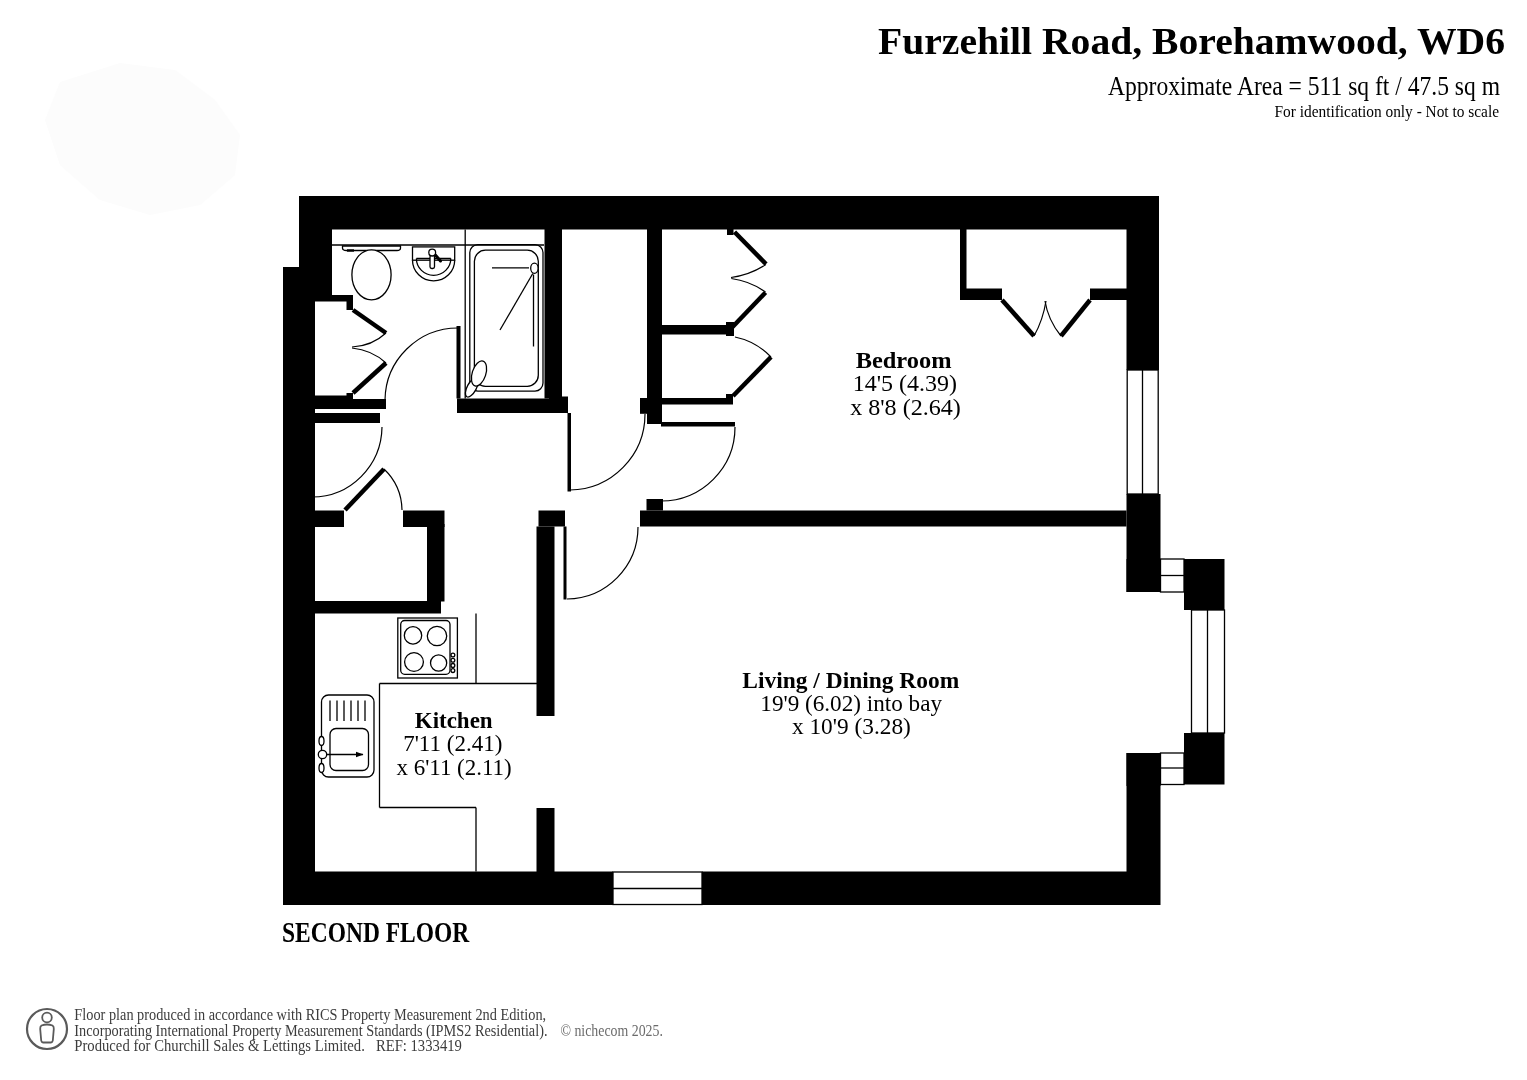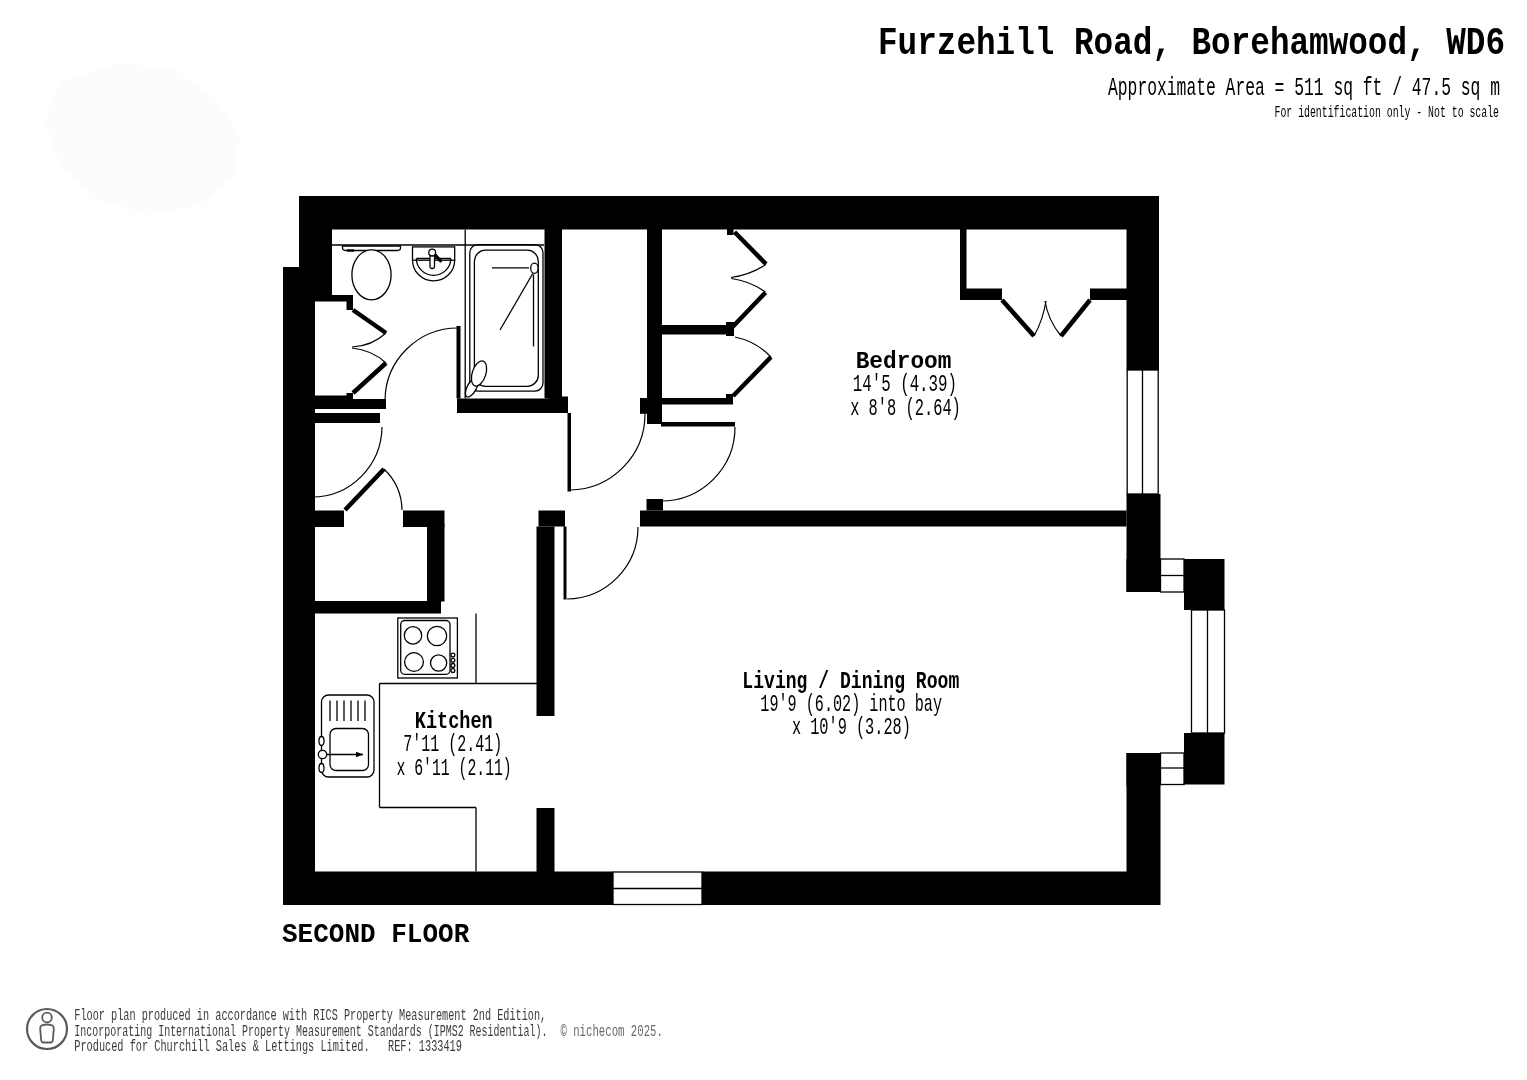--- a/index.html
+++ b/index.html
@@ -1,17 +1,17 @@
 <!DOCTYPE html>
 <html><head>
 <meta charset="utf-8">
 <style>
   html,body{margin:0;padding:0;background:#fff;}
   .page{position:relative;width:1527px;height:1080px;background:#fff;overflow:hidden;
-        font-family:Liberation Mono, monospace;}
+        font-family:Liberation Serif, serif;}
   svg{position:absolute;left:0;top:0;}
 </style>
 </head>
 <body>
 <div class="page">
 <svg width="1527" height="1080" viewBox="0 0 1527 1080">
   <rect x="0" y="0" width="1527" height="1080" fill="#ffffff"></rect>
 
   <path d="M120 63 L175 70 L215 100 L240 135 L235 175 L200 205 L150 215 L100 200 L60 165 L45 120 L60 82 Z" fill="#fcfcfc"></path>
 

